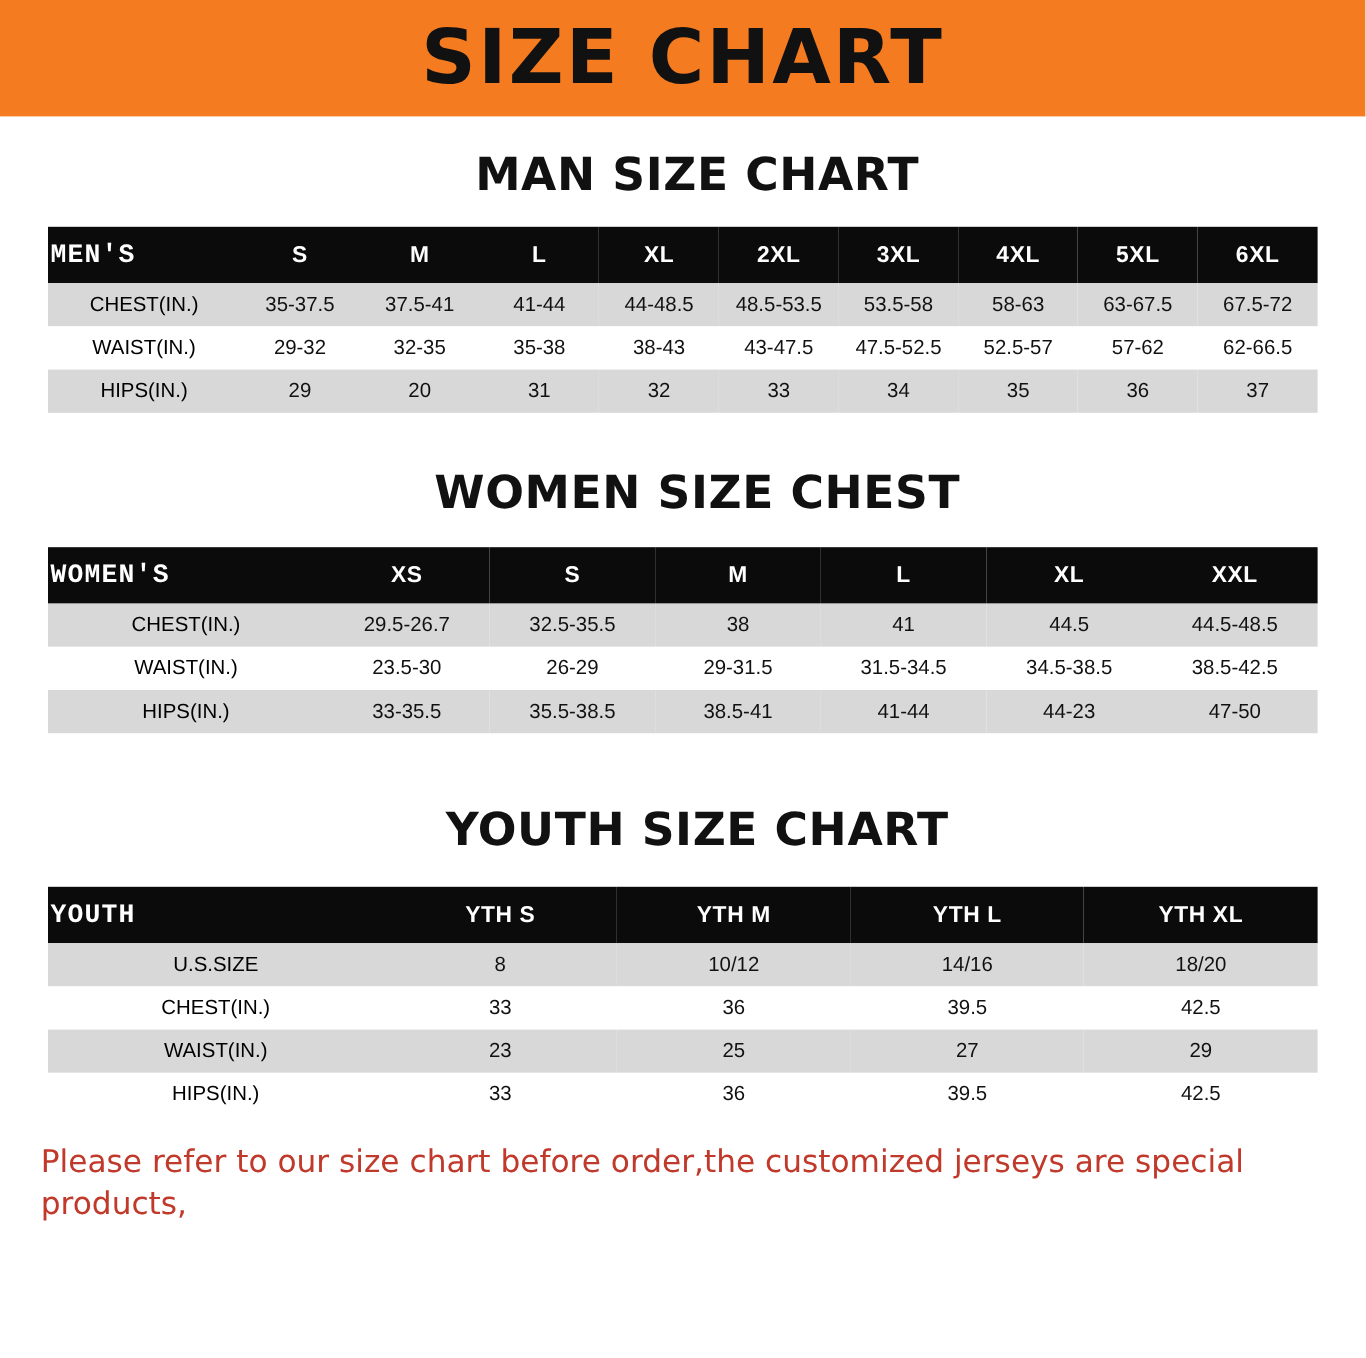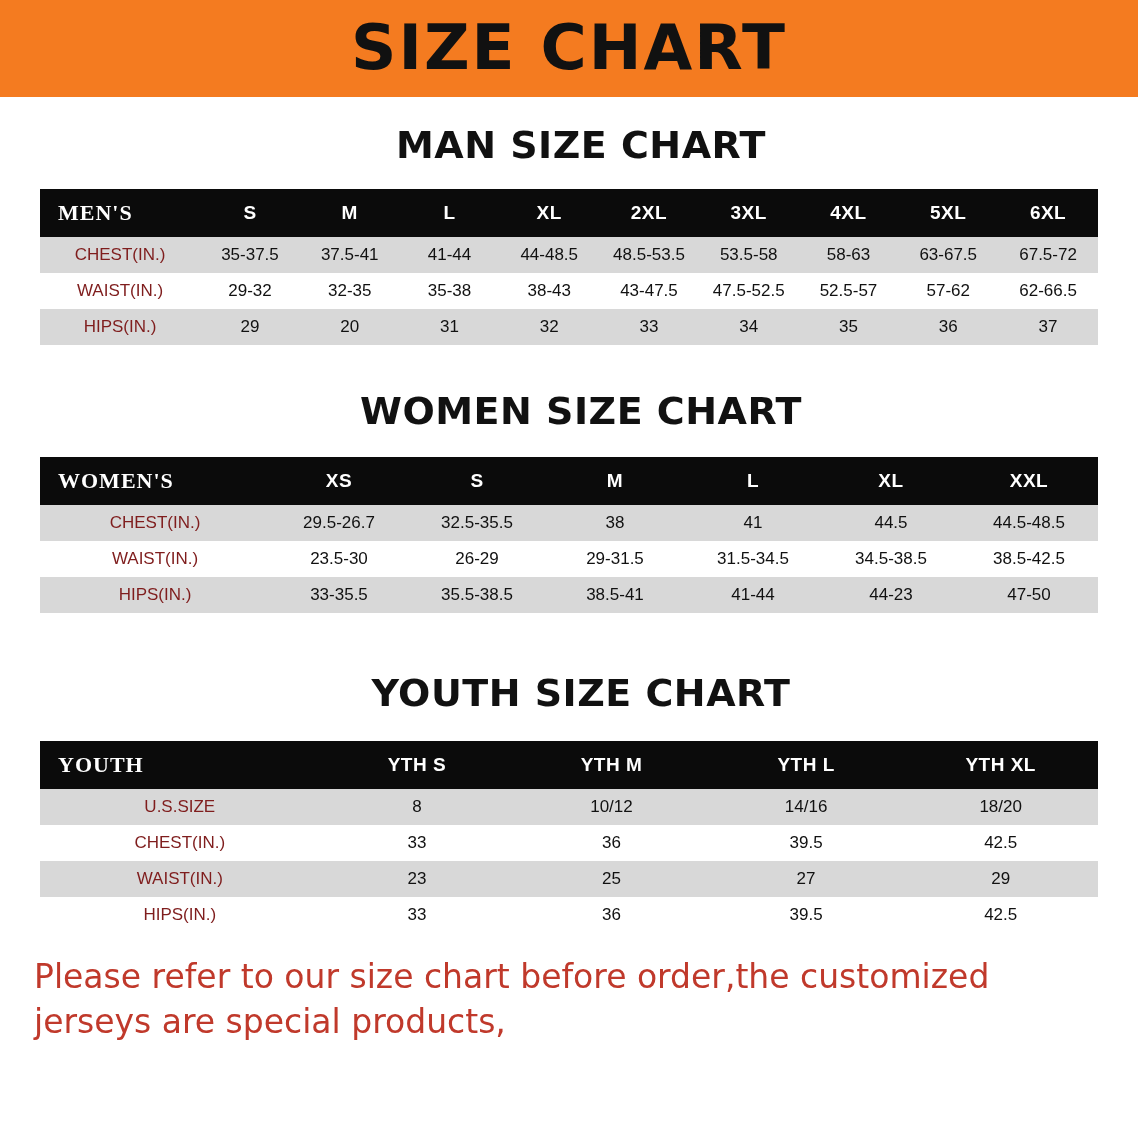--- a/index.html
+++ b/index.html
@@ -70,34 +70,34 @@
     background: #0b0b0b;
     color: #ffffff;
     font-weight: bold;
     text-align: center;
     padding: 11px 2px;
     font-size: 19px;
     letter-spacing: 0.5px;
   }
   table.size-table thead th.rowhead {
     text-align: left;
-    padding-left: 18px;
-    font-family: Liberation Serif, serif;
+    padding-left: 2px;
+    font-family: Liberation Mono, monospace;
     font-size: 22px;
     letter-spacing: 1px;
   }
   table.size-table tbody td {
     text-align: center;
     padding: 8px 2px;
     color: #111;
     font-size: 17px;
   }
   table.size-table tbody td.rowlabel {
     text-align: center;
-    color: #7f1d1d;
+    color: #000000;
     font-size: 17px;
   }
   tr.band-grey td { background: #d8d8d8; }
   tr.band-white td { background: #ffffff; }
 
   
   .men col.c0 { width: 160px; }
   .men col.cx { width: 99.7px; }
 
   
@@ -114,21 +114,21 @@
   .youth thead th { font-size: 21px; padding: 15px 2px; }
   .youth thead th.rowhead { font-size: 24px; }
   .youth tbody td { font-size: 18px; padding: 12px 2px; }
   .youth tbody td.rowlabel { font-size: 18px; }
 
   
   .note {
     margin: 22px 34px 0 34px;
     color: #c0392b;
     font-family: "DejaVu Sans", sans-serif;
-    font-size: 33px;
+    font-size: 26px;
     line-height: 1.35;
     text-align: left;
   }
 </style>
 </head>
 <body>
 
 <div class="page">
 
   <div class="banner">
@@ -198,21 +198,21 @@
             <td>33</td>
             <td>34</td>
             <td>35</td>
             <td>36</td>
             <td>37</td>
           </tr>
         </tbody>
     </table>
   </div>
 
-  <div class="section-title title-women">WOMEN SIZE CHART</div>
+  <div class="section-title title-women">WOMEN SIZE CHEST</div>
   <div class="table-wrap">
     <table class="size-table women" id="women-table">
       <colgroup>
         <col class="c0">
           <col class="cx">
           <col class="cx">
           <col class="cx">
           <col class="cx">
           <col class="cx">
           <col class="cx">

